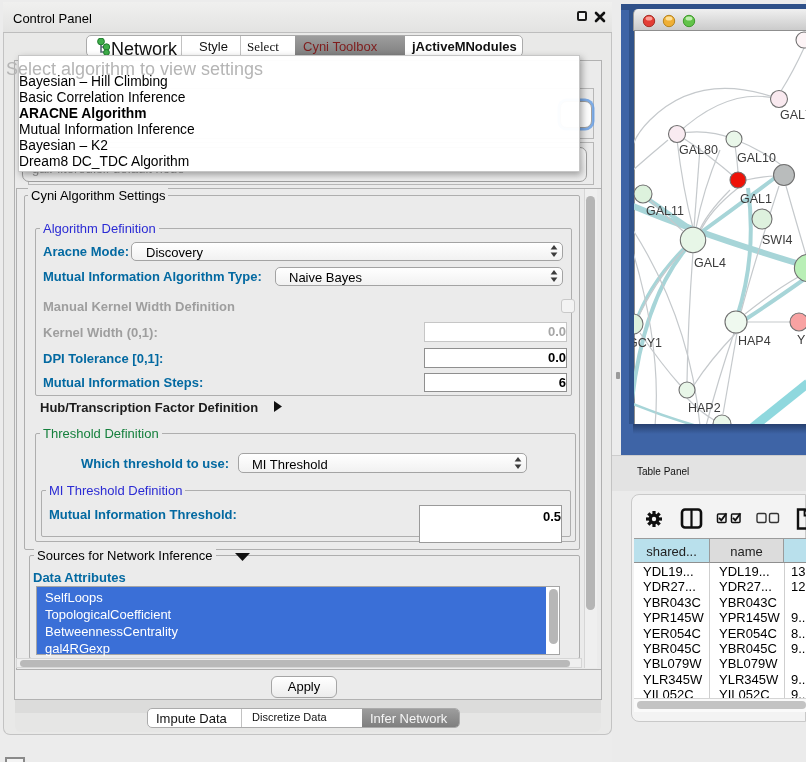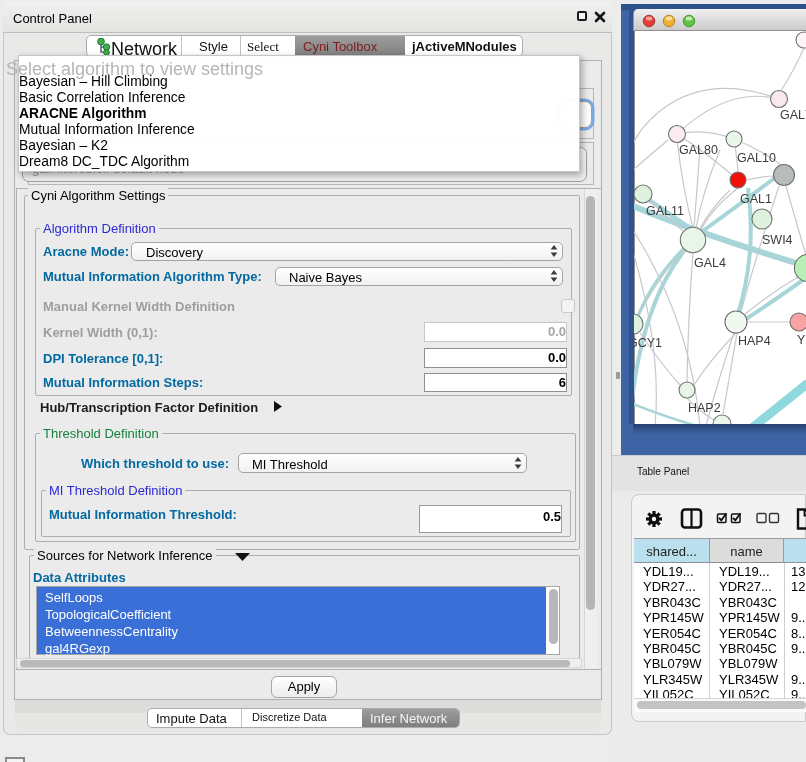--- a/index.html
+++ b/index.html
@@ -108,21 +108,21 @@
 <div class="abs" style="left:252px;top:457px;font-size:13px;">MI Threshold</div>
 <svg class="abs" style="left:514px;top:457px;" width="8" height="12" viewBox="0 0 8 12">
     <path d="M4 0 L7.4 4.4 L0.6 4.4 Z" fill="#3c3c3c"></path>
     <path d="M4 12 L7.4 7.6 L0.6 7.6 Z" fill="#3c3c3c"></path>
   </svg>
 
 <div class="abs gbox" style="left:41px;top:490px;width:528px;height:45px;"></div>
 <div class="abs gtitle" style="left:46px;top:483px;color:#2b2bd4;">MI Threshold Definition</div>
 
 <div class="abs lbl" style="left:49px;top:507px;">Mutual Information Threshold:</div>
-<div class="abs field" style="left:419px;top:505px;width:143px;height:28px;line-height:22px;border-color:#9a9a9a;">0.5</div>
+<div class="abs field" style="left:419px;top:505px;width:143px;height:38px;line-height:22px;border-color:#9a9a9a;">0.5</div>
 
 <div class="abs gbox" style="left:29px;top:555px;width:549px;height:102px;"></div>
 <div class="abs gtitle" style="left:34px;top:548px;color:#000;">Sources for Network Inference</div>
 <svg class="abs" style="left:234px;top:551px;" width="17" height="11" viewBox="0 0 17 11">
   <path d="M1 2 L16 2 L8.5 10 Z" fill="#111"></path>
 </svg>
 <div class="abs lbl" style="left:33px;top:570px;">Data Attributes</div>
 
 <div class="abs" style="left:36px;top:586px;width:524px;height:69px;background:#fff;border:1px solid #a5a5a5;box-sizing:border-box;"></div>
 <div class="abs" style="left:37px;top:587px;width:509px;height:67px;background:#3a6fd7;"></div>

